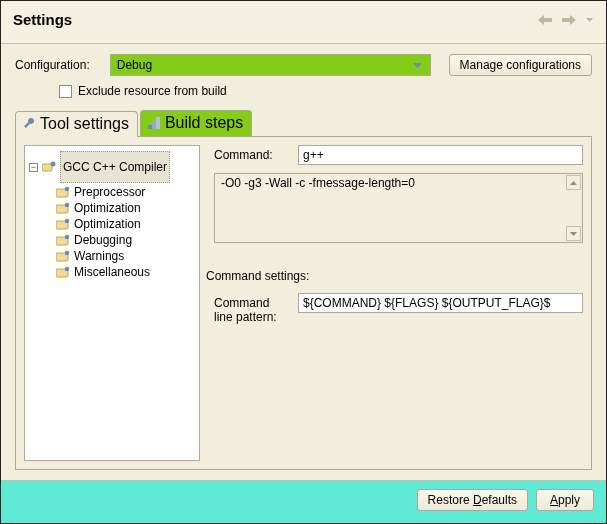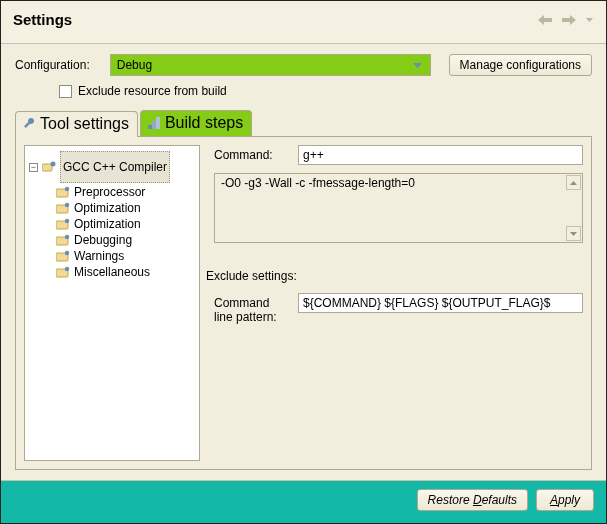--- a/index.html
+++ b/index.html
@@ -179,22 +179,21 @@
     color:#958e73;
   }
   .section-title {
     margin-top: 18px;
     margin-bottom: 2px;
   }
   .footer {
     border-top: 1px solid #c8c0a8;
     padding: 8px 12px 12px 12px;
     display: flex; justify-content: flex-end; gap: 8px;
-    background: #14b8a6;
-    font-style: italic;
+    background: #5eead4;
   }
   .underline-d { text-decoration: underline; text-decoration-color:#000; }
 </style>
 </head>
 <body>
 
 <div class="window">
 
   <div class="titlebar">
     <h1>Settings</h1>
@@ -343,21 +342,21 @@
                 </div>
               <div class="scroll-btn">
                   <svg width="7" height="4" viewBox="0 0 7 4">
                     <path d="M0 0 L7 0 L3.5 4 Z" fill="currentColor"></path>
                   </svg>
                 </div>
             </div>
           </div>
         </div>
 
-        <div class="section-title">Exclude settings:</div>
+        <div class="section-title">Command settings:</div>
 
         <div class="form-row">
           <div class="form-label">
             <span>Command</span><br>
             <span>line pattern:</span>
           </div>
           <input class="text-input" value="${COMMAND} ${FLAGS} ${OUTPUT_FLAG}$" style="">
         </div>
       </div>
 

